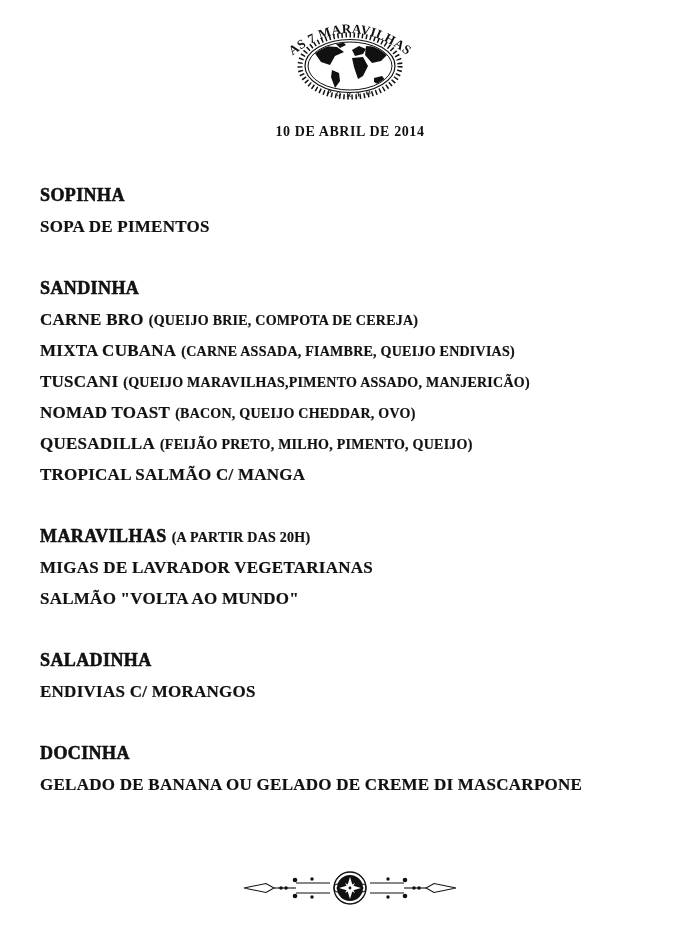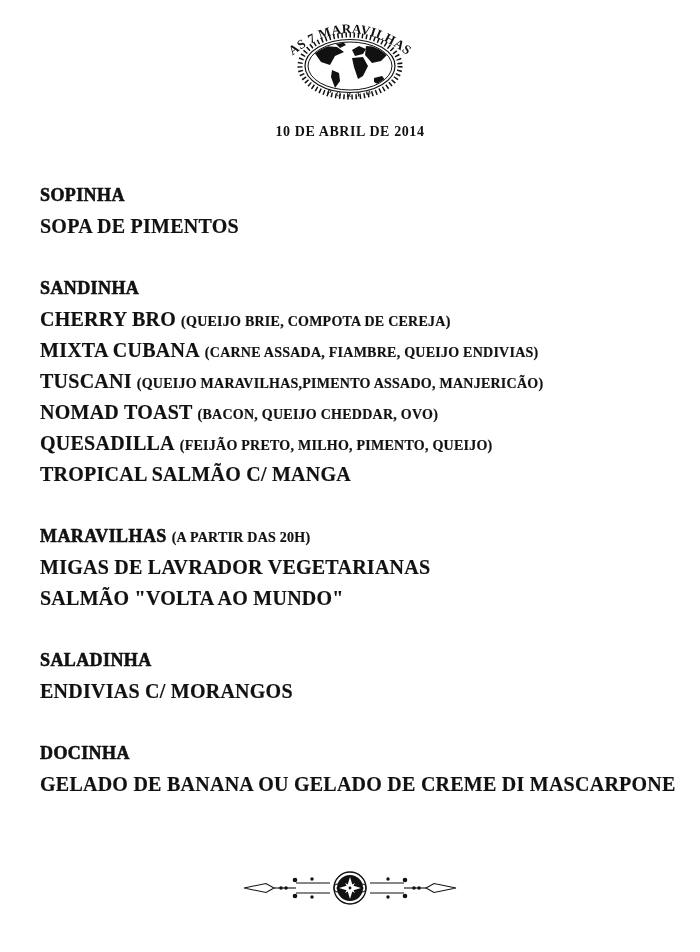--- a/index.html
+++ b/index.html
@@ -43,21 +43,21 @@
   }
   .sec-title {
     font-weight: bold;
     font-size: 18px;
     letter-spacing: 0.4px;
     text-align: right;
     -webkit-text-stroke: 0.55px var(--ink);
   }
   .item-name {
     font-weight: bold;
-    font-size: 20px;
+    font-size: 17px;
     letter-spacing: 0.25px;
     -webkit-text-stroke: 0.2px var(--ink);
   }
   .small-note {
     font-weight: bold;
     font-size: 14px;
     letter-spacing: 0.25px;
     margin-left: 5px;
     -webkit-text-stroke: 0.2px var(--ink);
   }
@@ -111,21 +111,21 @@
 
   <div class="menu">
 
     <div class="section">
       <div class="line"><span class="sec-title">SOPINHA</span></div>
       <div class="line"><span class="item-name">SOPA DE PIMENTOS</span></div>
     </div>
 
     <div class="section">
       <div class="line"><span class="sec-title">SANDINHA</span></div>
-      <div class="line"><span class="item-name">CHERRY BRO</span><span class="small-note">(QUEIJO BRIE, COMPOTA DE CEREJA)</span></div>
+      <div class="line"><span class="item-name">CARNE BRO</span><span class="small-note">(QUEIJO BRIE, COMPOTA DE CEREJA)</span></div>
       <div class="line"><span class="item-name">MIXTA CUBANA</span><span class="small-note">(CARNE ASSADA, FIAMBRE, QUEIJO ENDIVIAS)</span></div>
       <div class="line"><span class="item-name">TUSCANI</span><span class="small-note">(QUEIJO MARAVILHAS,PIMENTO ASSADO, MANJERICÃO)</span></div>
       <div class="line"><span class="item-name">NOMAD TOAST</span><span class="small-note">(BACON, QUEIJO CHEDDAR, OVO)</span></div>
       <div class="line"><span class="item-name">QUESADILLA</span><span class="small-note">(FEIJÃO PRETO, MILHO, PIMENTO, QUEIJO)</span></div>
       <div class="line"><span class="item-name">TROPICAL SALMÃO C/ MANGA</span></div>
     </div>
 
     <div class="section">
       <div class="line"><span class="sec-title">MARAVILHAS</span><span class="small-note">(A PARTIR DAS 20H)</span></div>
       <div class="line"><span class="item-name">MIGAS DE LAVRADOR VEGETARIANAS</span></div>

